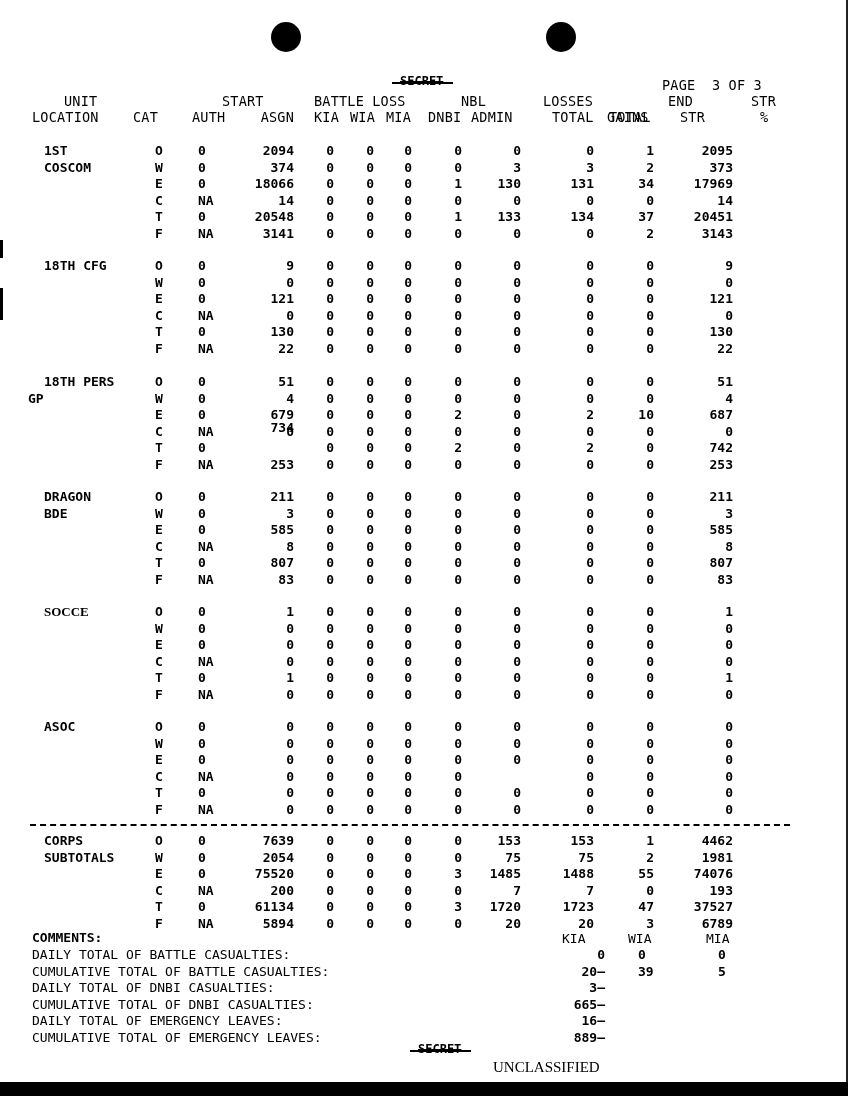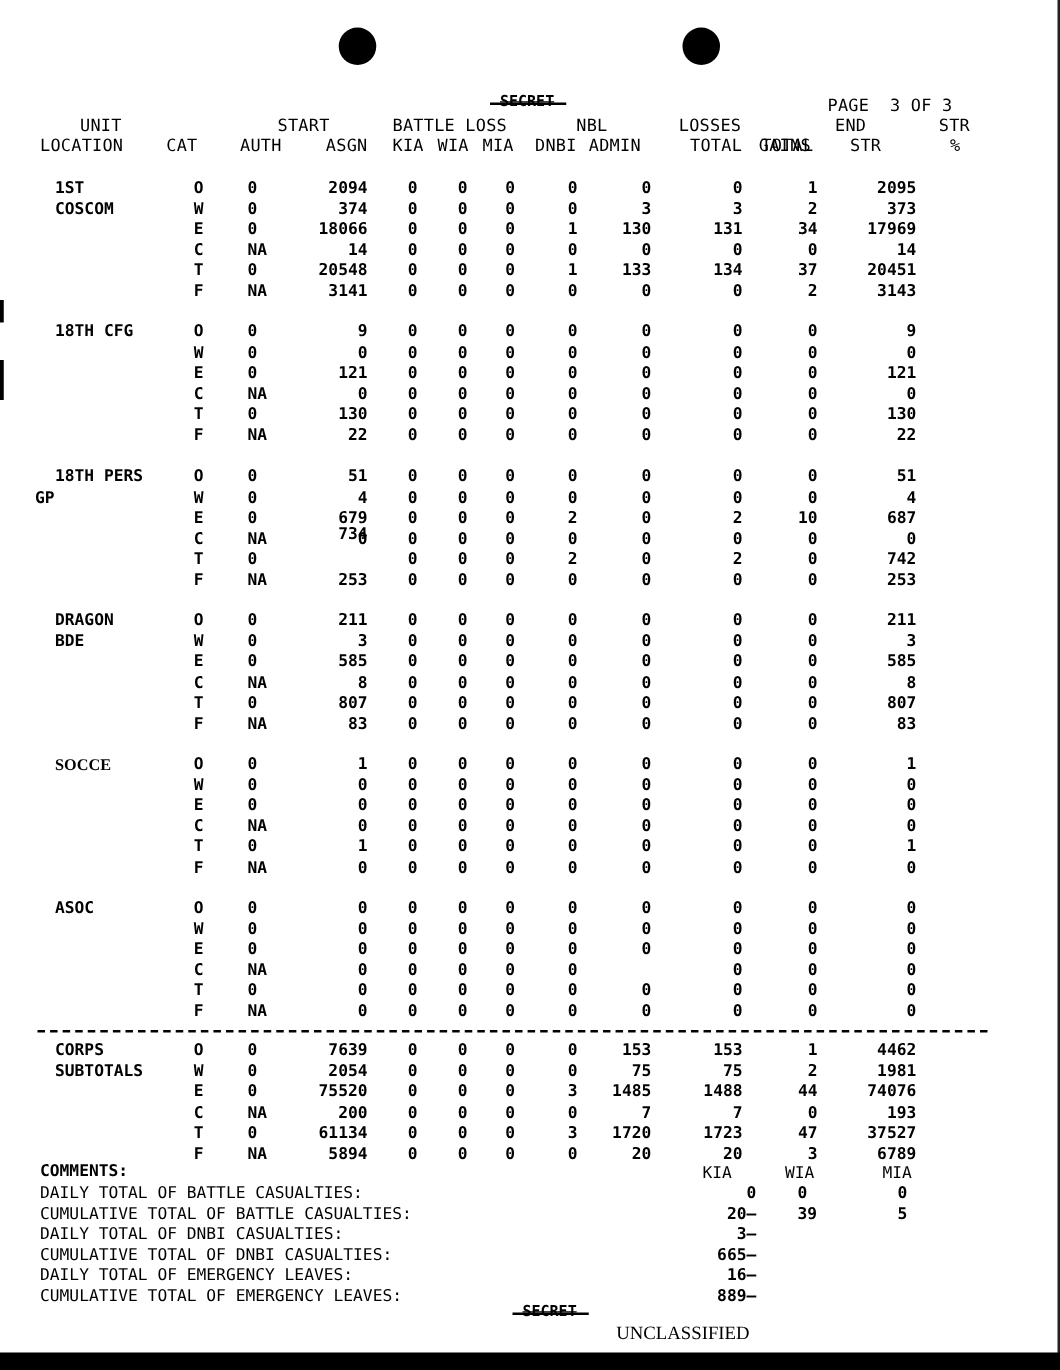--- a/index.html
+++ b/index.html
@@ -484,21 +484,21 @@
     <div class="t" style="top: 849.5px; right: 115px;">1981</div>
     <div class="t" style="top: 866px; left: 155px;">E</div>
     <div class="t" style="top: 866px; left: 198px;">0</div>
     <div class="t" style="top: 866px; right: 554px;">75520</div>
     <div class="t" style="top: 866px; right: 514px;">0</div>
     <div class="t" style="top: 866px; right: 474px;">0</div>
     <div class="t" style="top: 866px; right: 436px;">0</div>
     <div class="t" style="top: 866px; right: 386px;">3</div>
     <div class="t" style="top: 866px; right: 327px;">1485</div>
     <div class="t" style="top: 866px; right: 254px;">1488</div>
-    <div class="t" style="top: 866px; right: 194px;">44</div>
+    <div class="t" style="top: 866px; right: 194px;">55</div>
     <div class="t" style="top: 866px; right: 115px;">74076</div>
     <div class="t" style="top: 882.5px; left: 155px;">C</div>
     <div class="t" style="top: 882.5px; left: 198px;">NA</div>
     <div class="t" style="top: 882.5px; right: 554px;">200</div>
     <div class="t" style="top: 882.5px; right: 514px;">0</div>
     <div class="t" style="top: 882.5px; right: 474px;">0</div>
     <div class="t" style="top: 882.5px; right: 436px;">0</div>
     <div class="t" style="top: 882.5px; right: 386px;">0</div>
     <div class="t" style="top: 882.5px; right: 327px;">7</div>
     <div class="t" style="top: 882.5px; right: 254px;">7</div>

